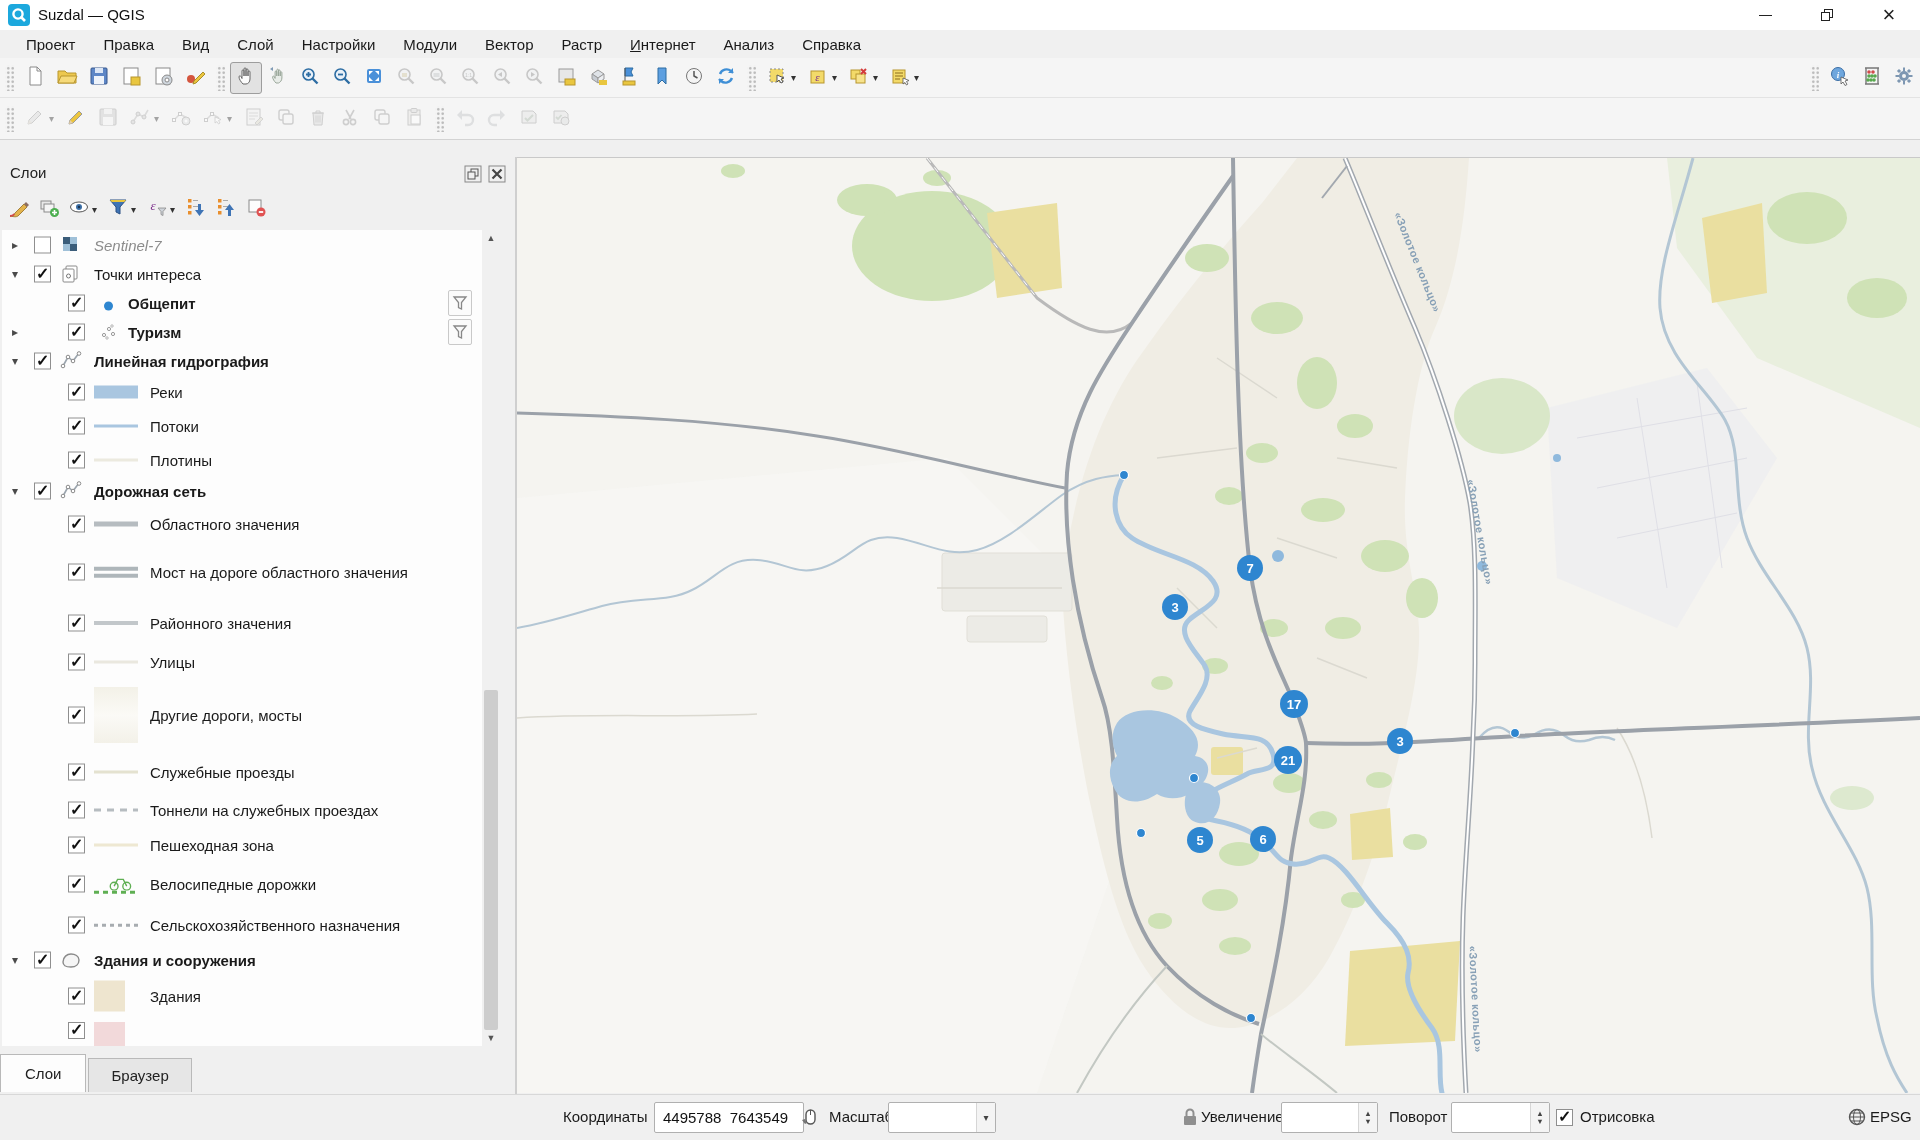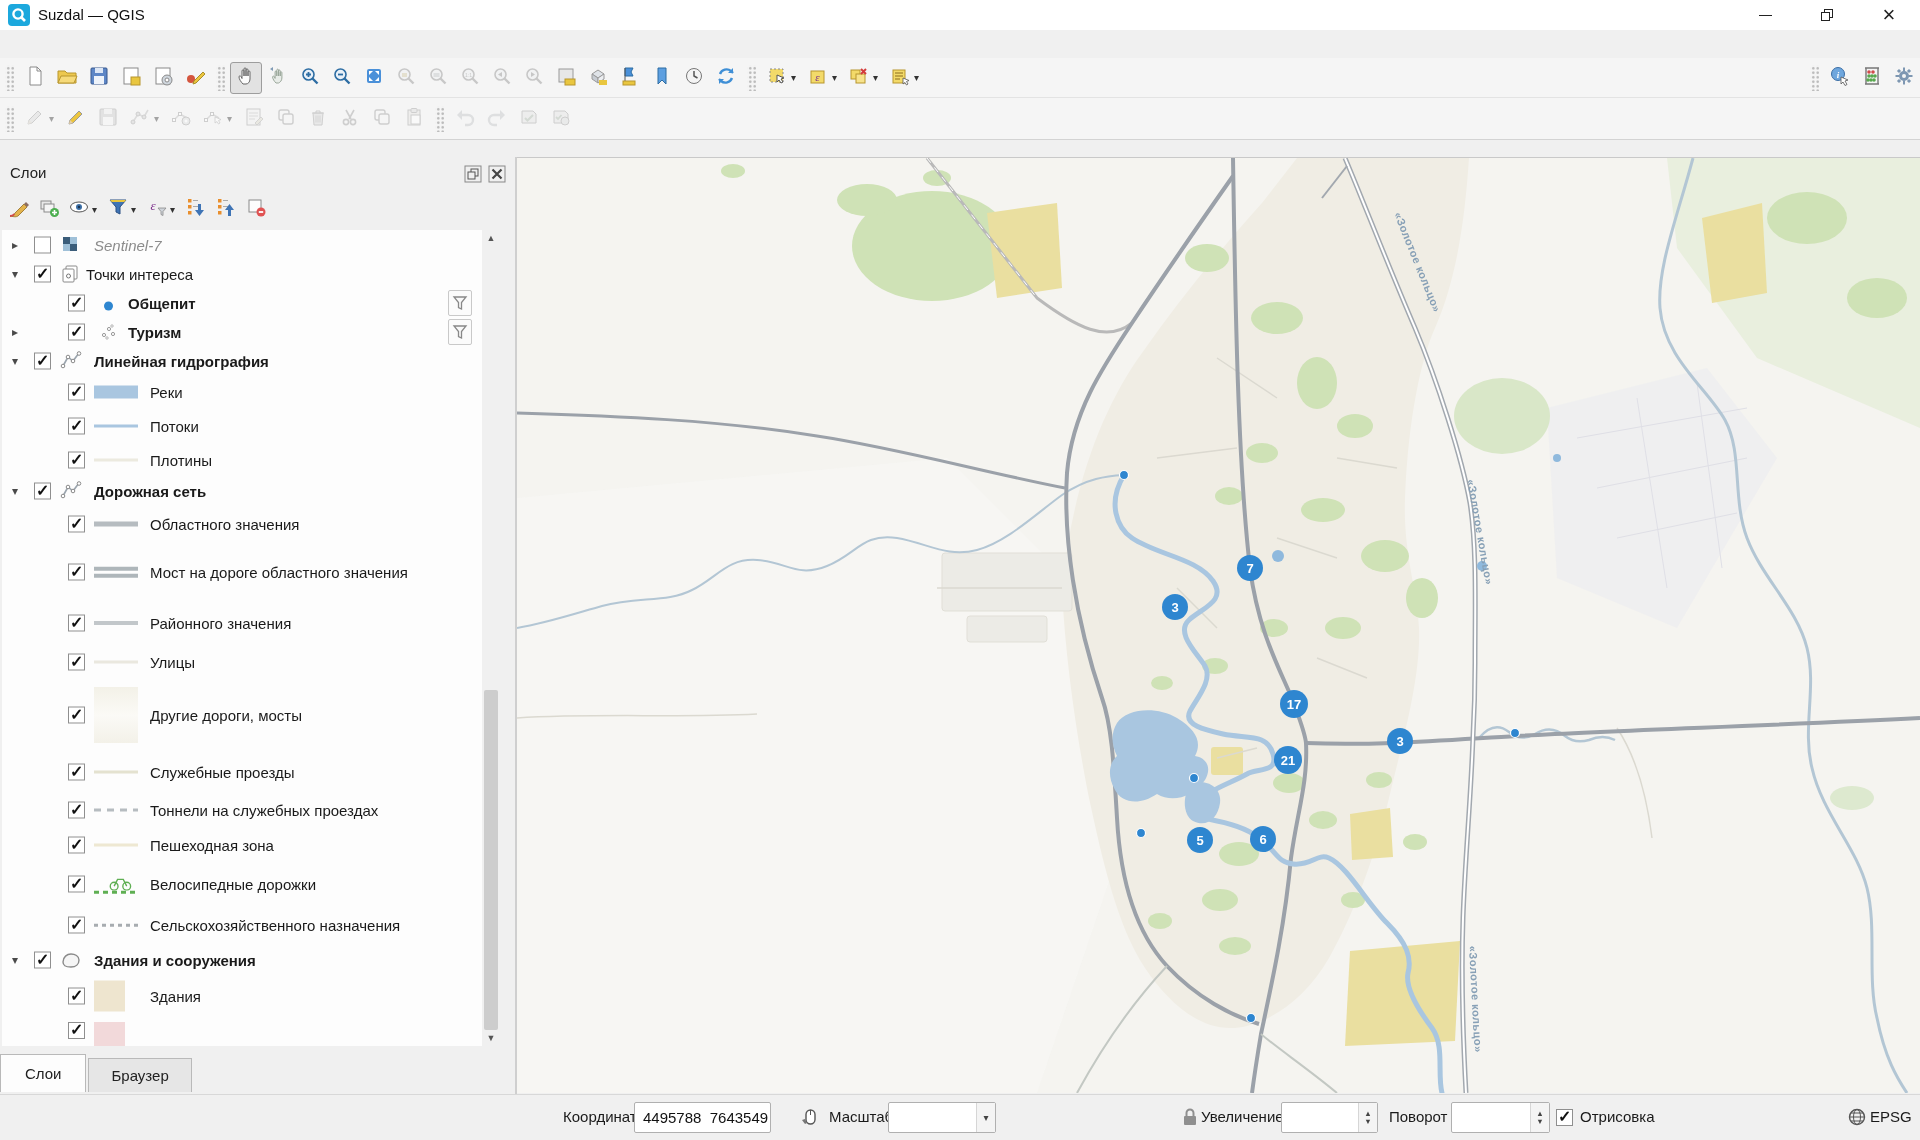--- a/index.html
+++ b/index.html
@@ -95,20 +95,33 @@
             <span class="b1"></span>
             <span class="b2"></span>
           </span>
         </div>
         <div class="winbtn">
           <span class="xchar">×</span>
         </div>
       </div>
   </div>
 
+  <div class="menubar" id="menubar">
+      <span class="menuitem">Проект</span>
+      <span class="menuitem">Правка</span>
+      <span class="menuitem">Вид</span>
+      <span class="menuitem">Слой</span>
+      <span class="menuitem">Настройки</span>
+      <span class="menuitem">Модули</span>
+      <span class="menuitem">Вектор</span>
+      <span class="menuitem">Растр</span>
+      <span class="menuitem"><u>И</u>нтернет</span>
+      <span class="menuitem">Анализ</span>
+      <span class="menuitem">Справка</span>
+    </div>
 
   <div class="tbrow" id="tb1">
       <div class="tbhandle"></div>
       <div class="tbbtn">
         <span><svg viewBox="0 0 22 22" width="22" height="22">
             <path d="M6 2h7l4 4v14H6z" fill="#fff" stroke="#8a8a8a"></path>
             <path d="M13 2v4h4" fill="none" stroke="#8a8a8a"></path>
           </svg></span>
       </div>
       <div class="tbbtn">
@@ -529,21 +542,21 @@
         <div class="trow" style="height: 29px;">
           <span class="exp" style="">▾</span>
           <span class="cbx" style="left:32px;">
             <span class="mark">✓</span>
           </span>
           <span class="licon" style="left:58px;"><svg viewBox="0 0 22 22" width="22" height="22">
               <rect x="6" y="3" width="11" height="13" rx="1" fill="#fff" stroke="#8a8a8a"></rect>
               <rect x="3" y="6" width="11" height="13" rx="1" fill="#fff" stroke="#8a8a8a"></rect>
               <circle cx="8.5" cy="13" r="2" fill="none" stroke="#777"></circle>
             </svg></span>
-          <span class="label" style="left:84px">Точки интереса</span>
+          <span class="label" style="left:92px">Точки интереса</span>
         </div>
         <div class="trow" style="height: 29px;">
           <span class="cbx" style="left:66px;">
             <span class="mark">✓</span>
           </span>
           <span class="sw" style="left:96px;">
             <div style="width:9px;height:9px;border-radius:50%;background:#2e86d0;margin:6px 0 0 6px"></div>
           </span>
           <span class="label bold" style="left:126px">Общепит</span>
           <span class="filterbox">
@@ -883,21 +896,21 @@
           <g>
             <circle cx="746" cy="681" r="13" fill="#2e86d0"></circle>
             <text x="746" y="685.5" text-anchor="middle" fill="#ffffff" font-size="13" font-weight="bold">6</text>
           </g>
         </g>
     </svg>
   </div>
 
   <div class="statusbar">
     <span class="sb-label" style="left:563px">Координаты</span>
-    <div class="sb-box" style="left:634px;width:137px">4495788  7643549</div>
+    <div class="sb-box" style="left:654px;width:150px">4495788  7643549</div>
     <span class="iconbtn22" style="left:799px" id="mouseicon"><svg viewBox="0 0 22 22" width="22" height="22">
           <rect x="7" y="4" width="9" height="14" rx="4.5" fill="#fff" stroke="#555" stroke-width="1.4"></rect>
           <path d="M11.5 4v5" stroke="#555"></path>
           <path d="M3 14l3 4 2-1-2-4z" fill="#777"></path>
         </svg></span>
     <span class="sb-label" style="left:829px">Масштаб</span>
     <div class="sb-box sb-combo" style="left:888px;width:108px">
       <span>1:73096</span>
       <span class="arrow">▾</span>
     </div>

